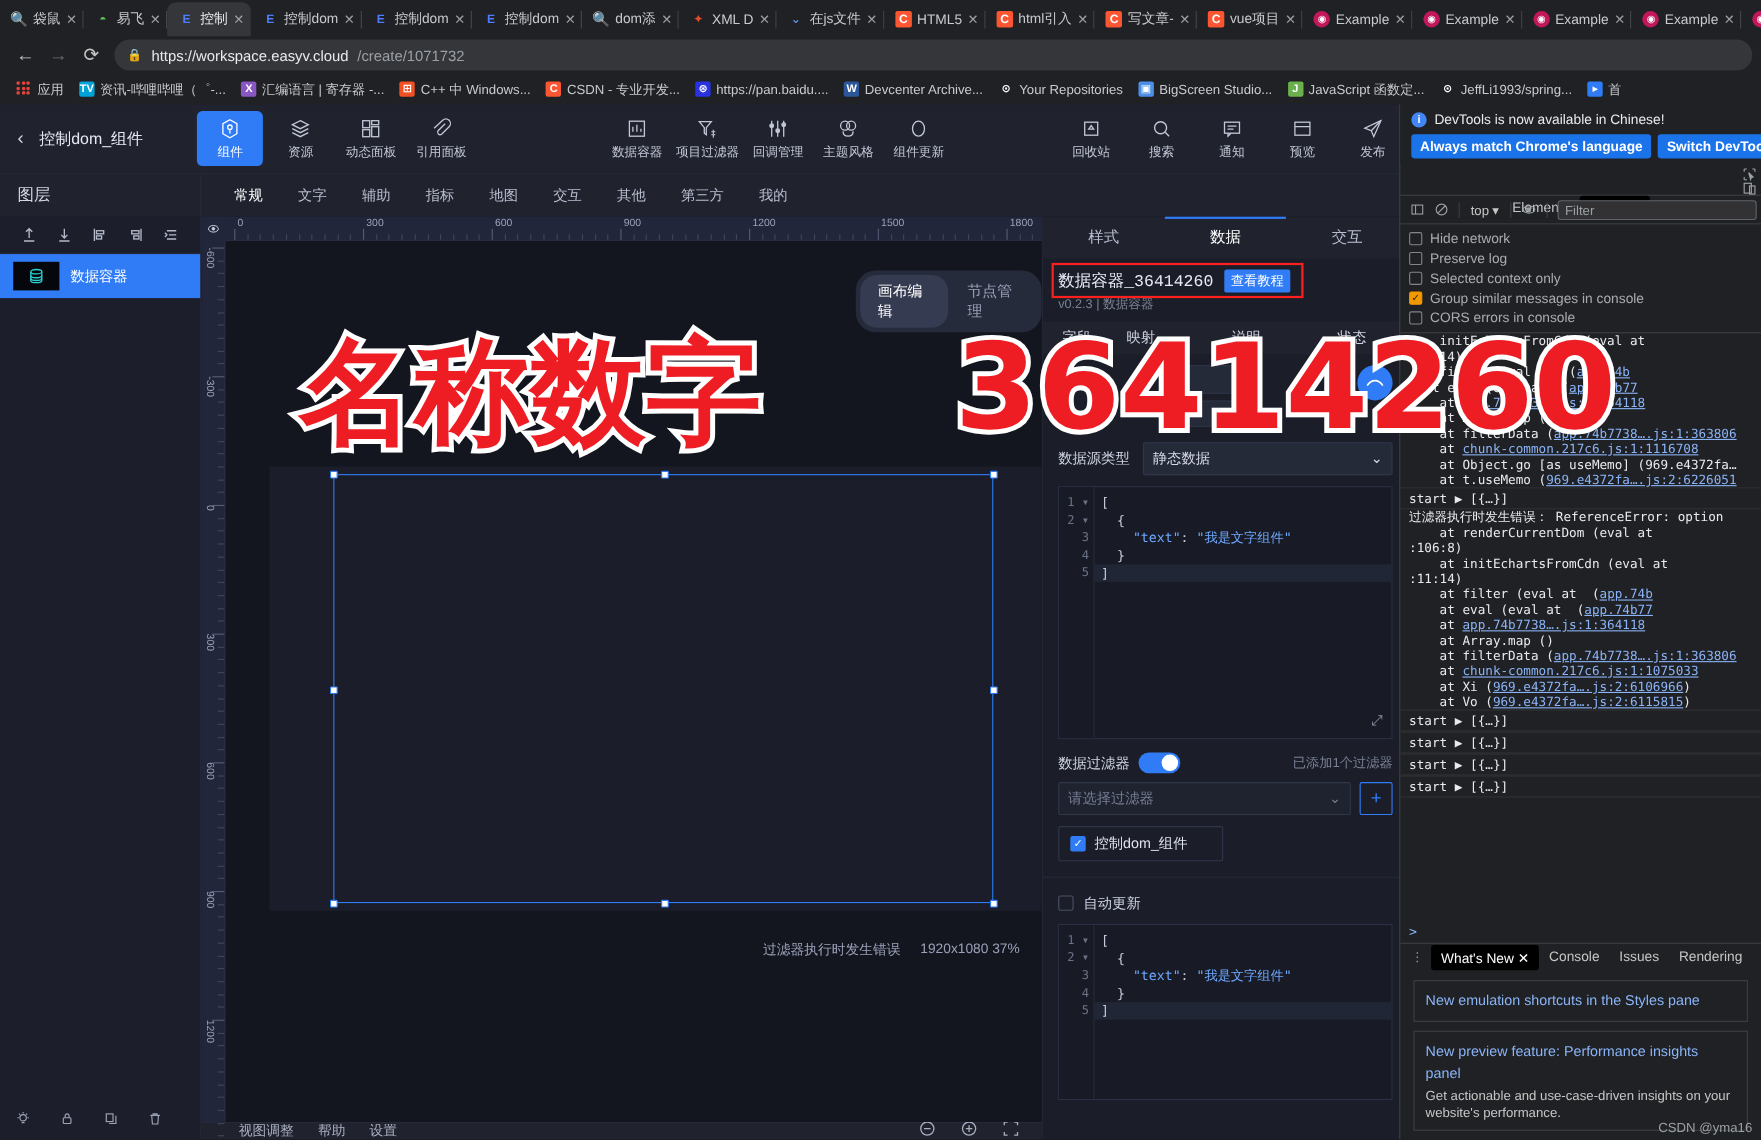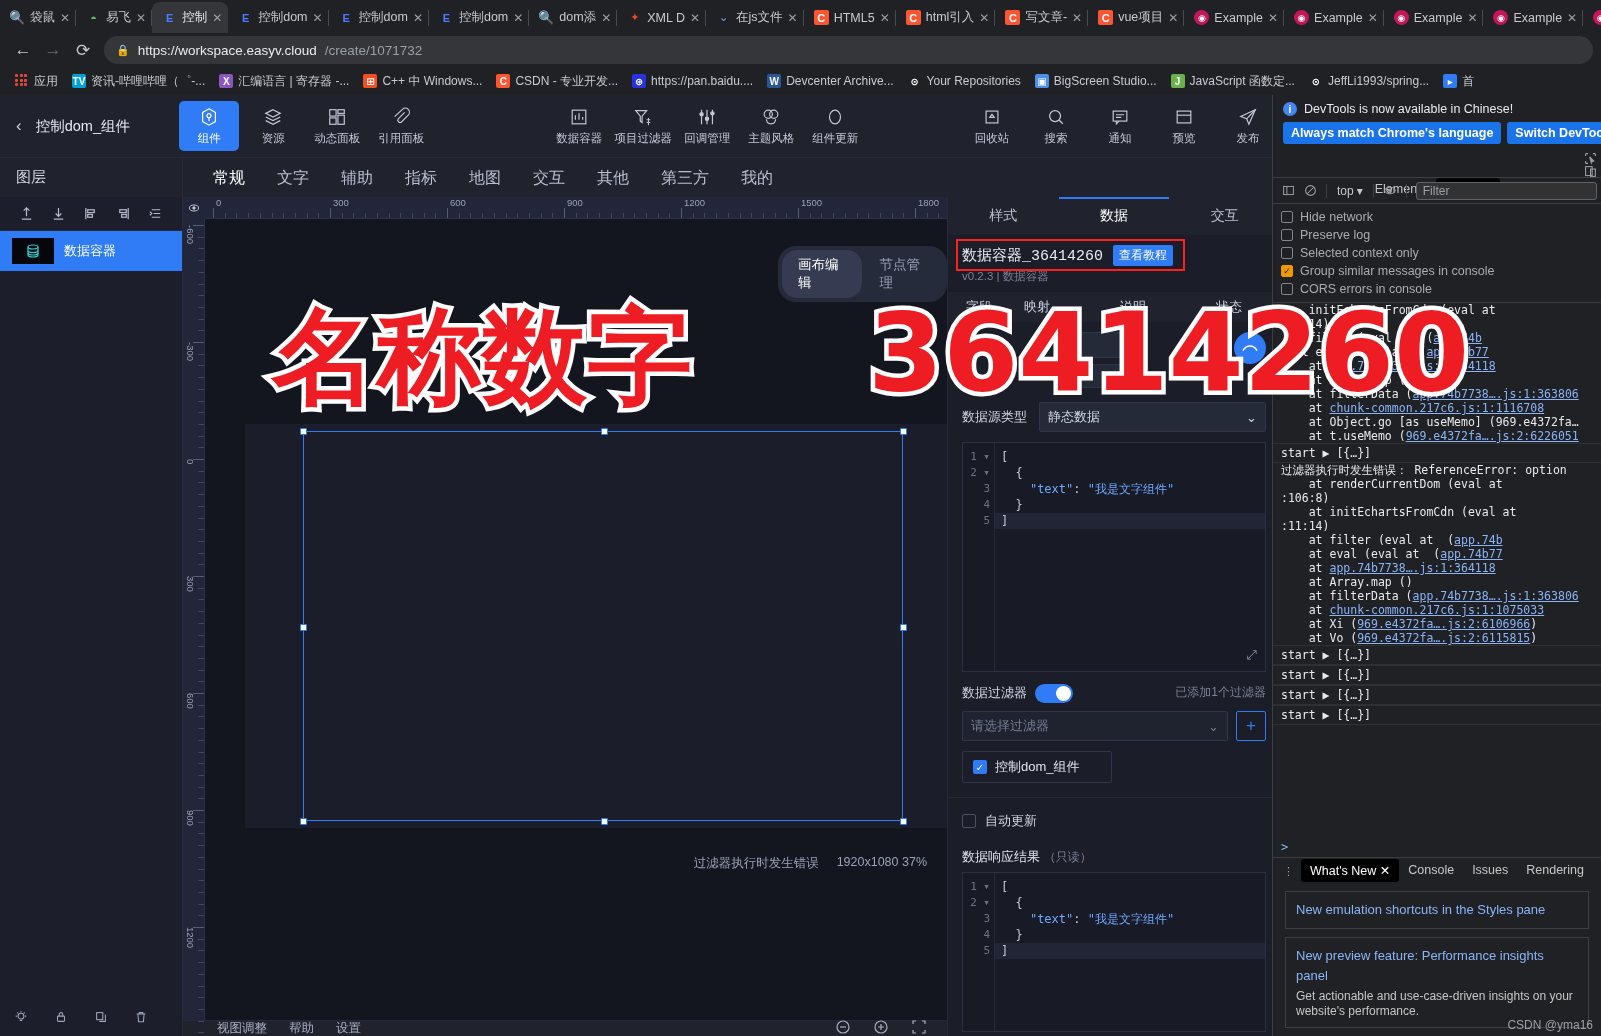--- a/index.html
+++ b/index.html
@@ -68,21 +68,21 @@
     gap:4px; color:#c3c8d8; font-size:11.5px; border-radius:5px; margin:0 2px;
   }
   .tool.active { background:#2f7cf6; color:#fff; }
   .tool .ti { height:20px; display:flex; align-items:center; justify-content:center; }
   .tool svg { display:block; }
 
   .subbar { height:40px; background:#20232e; display:flex; align-items:stretch; border-top:1px solid #262a38; }
   .layers-h { width:183px; display:flex; align-items:center; padding-left:16px; color:#d4d8e6; font-size:15px;
               border-right:1px solid #262a38; }
   .cat-tabs { display:flex; align-items:center; gap:0; padding-left:14px; }
-  .cat { padding:0 16px; color:#b9bfd1; font-size:16px; line-height:40px; }
+  .cat { padding:0 16px; color:#b9bfd1; font-size:13px; line-height:40px; }
   .cat.active { color:#ffffff; }
 
   .body { display:flex; height:839px; }
 
   .left-panel { width:183px; background:#1c1f2b; border-right:1px solid #262a38; display:flex; flex-direction:column; }
   .lp-tools { height:34px; display:flex; align-items:center; justify-content:space-around; padding:0 10px;
               color:#b4bacb; border-bottom:1px solid #262a38; }
   .lp-tools svg { display:block; }
   .layer-item { height:40px; display:flex; align-items:center; gap:10px; padding:0 12px; background:#2f7cf6; }
   .layer-thumb { width:42px; height:26px; background:#05070c; display:flex; align-items:center; justify-content:center; }
@@ -158,21 +158,21 @@
   .code-box { margin:0 14px; border:1px solid #2b3144; background:#181b26; height:230px; position:relative; display:flex; }
   .gutter { width:32px; background:#181b26; border-right:1px solid #252b3c; padding-top:6px; }
   .code-area { flex:1; padding:6px 0 0 0; position:relative; font-family:"DejaVu Sans Mono","Liberation Mono",monospace;
                font-size:12px; line-height:16px; }
   .cl { height:16px; padding-left:6px; white-space:pre; color:#c3c9da; }
   .cl.active-line { background:#212636; }
   .tok-str { color:#6ea8ff; }
   .tok-punc { color:#c3c9da; }
   .expand-ic { position:absolute; right:8px; bottom:8px; color:#8c93a8; font-size:13px; }
 
-  .filter-row { display:flex; align-items:flex-start; padding:12px 14px 8px 14px; gap:8px; }
+  .filter-row { display:flex; align-items:center; padding:12px 14px 8px 14px; gap:8px; }
   .filter-label { color:#cfd4e3; font-size:13px; }
   .toggle { width:38px; height:19px; background:#2f7cf6; border-radius:10px; position:relative; }
   .toggle i { position:absolute; right:2px; top:2px; width:15px; height:15px; background:#fff; border-radius:50%; display:block; }
   .filter-count { margin-left:auto; color:#7b8297; font-size:12px; }
 
   .sel-row { display:flex; gap:8px; padding:0 14px; }
   .sel-box { flex:1; height:30px; background:#1f2330; border:1px solid #30364a; border-radius:2px;
              display:flex; align-items:center; justify-content:space-between; padding:0 8px;
              color:#757c92; font-size:13px; }
   .plus-box { width:30px; height:30px; border:1px solid #2f7cf6; border-radius:2px; color:#2f7cf6;
@@ -942,24 +942,20 @@
           <span class="chip-label">控制dom_组件</span>
         </div>
 
         <div class="divider"></div>
 
         <div class="auto-row">
           <span class="cbx empty"></span>
           <span class="auto-label">自动更新</span>
         </div>
 
-        <div class="resp-title">
-          <span>数据响应结果</span>
-          <span class="ro">（只读）</span>
-        </div>
 
         <div class="code-box" style="height:160px">
           <div class="gutter" id="gutter-2">
               <div style="height: 16px; line-height: 16px; text-align: right; padding-right: 4px; color: rgb(107, 114, 133); font-family: &quot;DejaVu Sans Mono&quot;, monospace; font-size: 11px;">1 ▾</div>
               <div style="height: 16px; line-height: 16px; text-align: right; padding-right: 4px; color: rgb(107, 114, 133); font-family: &quot;DejaVu Sans Mono&quot;, monospace; font-size: 11px;">2 ▾</div>
               <div style="height: 16px; line-height: 16px; text-align: right; padding-right: 4px; color: rgb(107, 114, 133); font-family: &quot;DejaVu Sans Mono&quot;, monospace; font-size: 11px;">3</div>
               <div style="height: 16px; line-height: 16px; text-align: right; padding-right: 4px; color: rgb(107, 114, 133); font-family: &quot;DejaVu Sans Mono&quot;, monospace; font-size: 11px;">4</div>
               <div style="height: 16px; line-height: 16px; text-align: right; padding-right: 4px; color: rgb(107, 114, 133); font-family: &quot;DejaVu Sans Mono&quot;, monospace; font-size: 11px;">5</div>
             </div>
           <div class="code-area" id="code-2">

